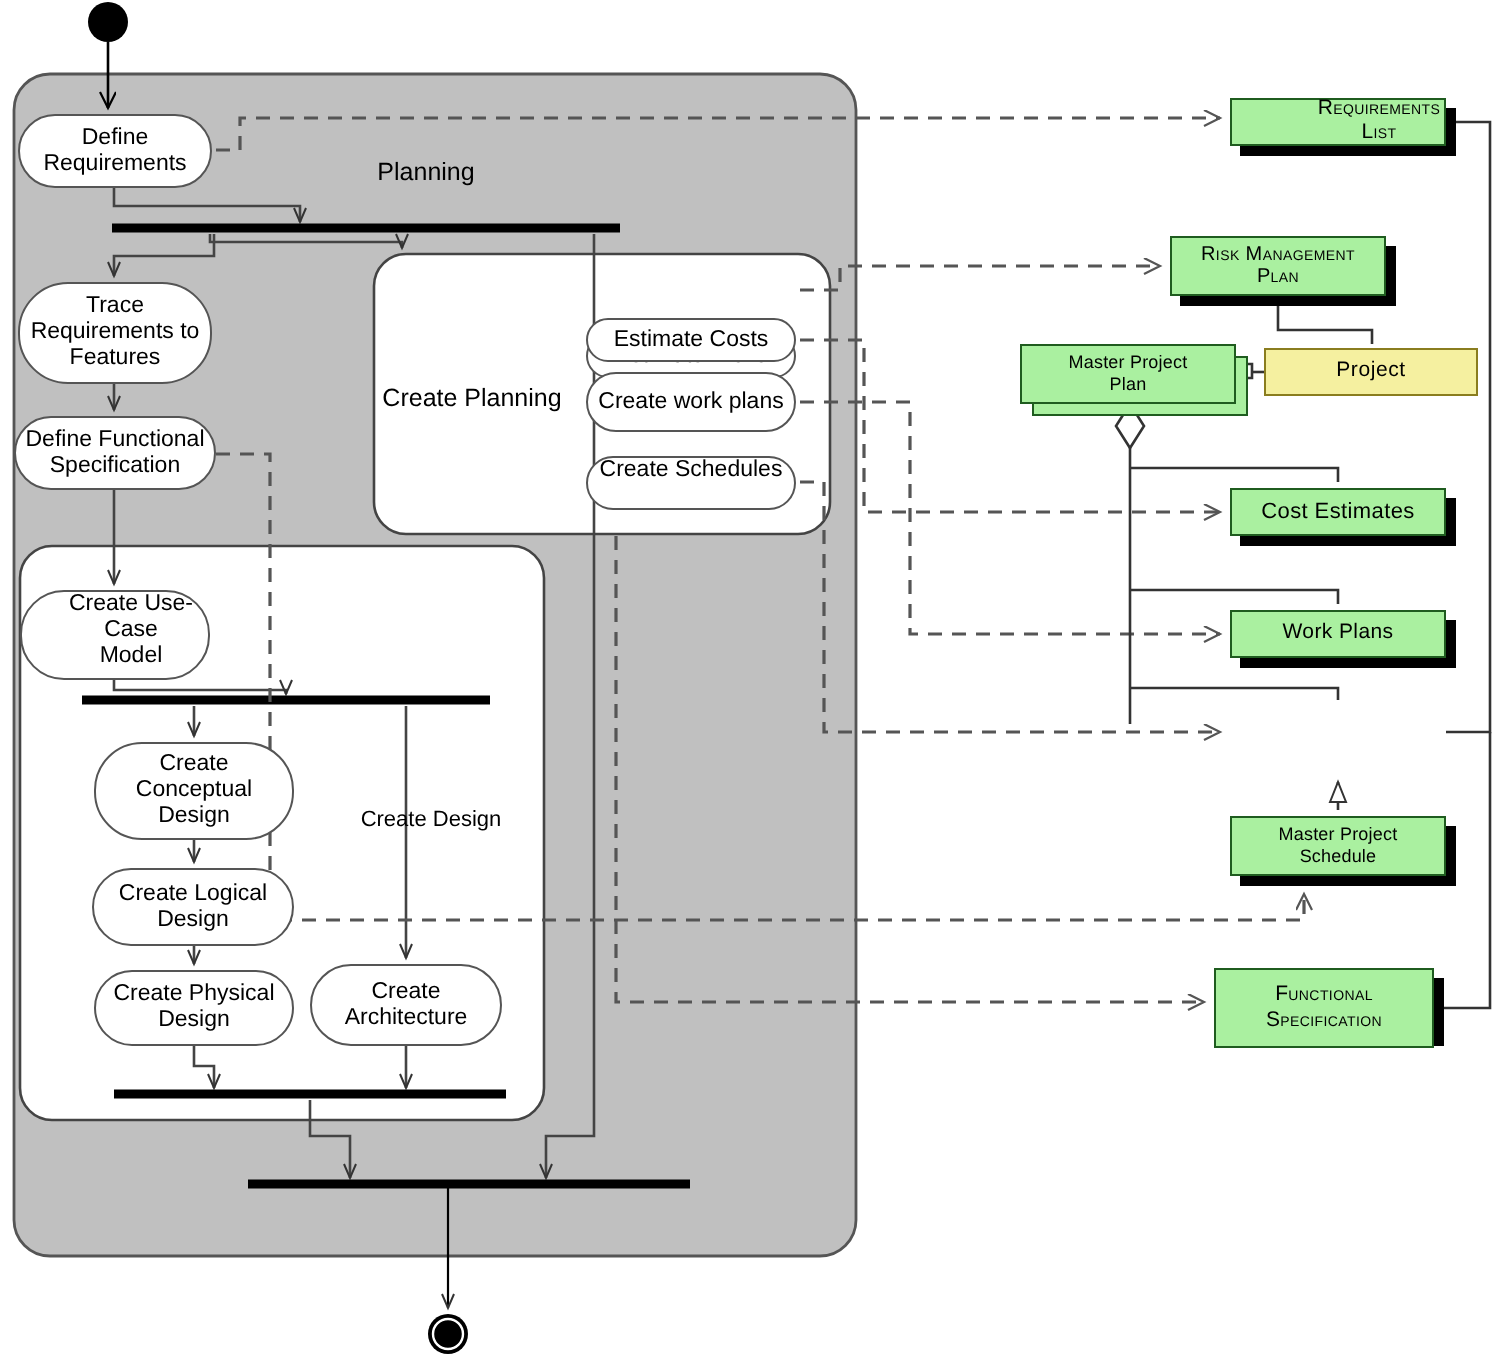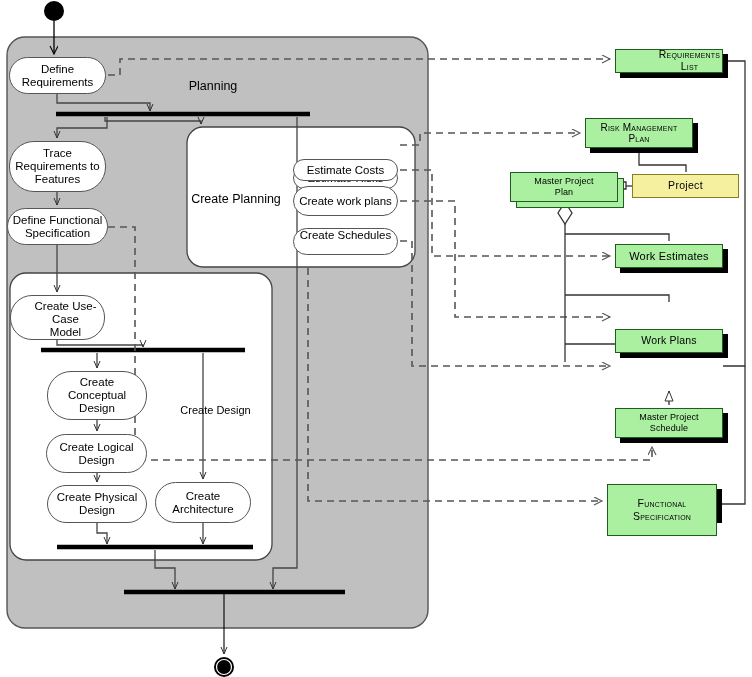--- a/index.html
+++ b/index.html
@@ -152,21 +152,21 @@
 
 <div style="position:absolute;left:7px;top:208px;width:101px;height:37px;border:1.4px solid #555;
             border-radius:19px;background:#fff;box-sizing:border-box;display:flex;
             align-items:center;justify-content:center;">
   <span class="lbl" style="position:static;font-size:11.5px;white-space:pre-line;">Define Functional
 Specification</span>
 </div>
 
 <div style="position:absolute;left:10px;top:295px;width:95px;height:45px;border:1.4px solid #555;
             border-radius:22px;background:#fff;box-sizing:border-box;display:flex;
-            align-items:flex-end;justify-content:center;padding-left:16px;">
+            align-items:flex-start;justify-content:center;padding-left:16px;">
   <span class="lbl" style="position:static;font-size:11.5px;white-space:pre-line;">Create Use-Case
 Model</span>
 </div>
 
 <div style="position:absolute;left:47px;top:371px;width:100px;height:49px;border:1.4px solid #555;
             border-radius:24px;background:#fff;box-sizing:border-box;display:flex;
             align-items:center;justify-content:center;">
   <span class="lbl" style="position:static;font-size:11.5px;white-space:pre-line;">Create
 Conceptual
 Design</span>
@@ -256,25 +256,25 @@
               align-items:center;justify-content:center;">
     <span class="lbl" style="position:static;font-size:10.5px;letter-spacing:.3px;white-space:pre-line;">Project</span>
   </div>
 </div>
 
 <div style="position:absolute;left:615px;top:244px;width:108px;height:24px;">
   <div style="position:absolute;left:5px;top:5px;width:108px;height:24px;background:#000;"></div>
   <div style="position:absolute;left:0;top:0;width:108px;height:24px;background:#aaf0a0;
               border:1.3px solid #1f5c1f;box-sizing:border-box;display:flex;
               align-items:center;justify-content:center;">
-    <span class="lbl" style="position:static;font-size:11px;letter-spacing:.2px;white-space:pre-line;">Work Estimates</span>
-  </div>
-</div>
-
-<div style="position:absolute;left:615px;top:305px;width:108px;height:24px;margin-top:24px;">
+    <span class="lbl" style="position:static;font-size:11px;letter-spacing:.2px;white-space:pre-line;">Cost Estimates</span>
+  </div>
+</div>
+
+<div style="position:absolute;left:615px;top:305px;width:108px;height:24px;">
   <div style="position:absolute;left:5px;top:5px;width:108px;height:24px;background:#000;"></div>
   <div style="position:absolute;left:0;top:0;width:108px;height:24px;background:#aaf0a0;
               border:1.3px solid #1f5c1f;box-sizing:border-box;display:flex;
               align-items:center;justify-content:center;">
     <span class="lbl" style="position:static;font-size:10.5px;letter-spacing:.2px;white-space:pre-line;">Work Plans</span>
   </div>
 </div>
 
 
 <div style="position:absolute;left:615px;top:408px;width:108px;height:30px;">
@@ -283,21 +283,21 @@
               border:1.3px solid #1f5c1f;box-sizing:border-box;display:flex;
               align-items:center;justify-content:center;">
     <span class="lbl" style="position:static;font-size:9px;letter-spacing:.1px;
                  white-space:pre-line;line-height:1.25;">Master Project
 Schedule</span>
   </div>
 </div>
 
 <div style="position:absolute;left:607px;top:484px;width:110px;height:34px;">
   <div style="position:absolute;left:5px;top:5px;width:110px;height:34px;background:#000;"></div>
-  <div style="position:absolute;left:0;top:0;width:110px;height:52px;background:#aaf0a0;
+  <div style="position:absolute;left:0;top:0;width:110px;height:40px;background:#aaf0a0;
               border:1.3px solid #1f5c1f;box-sizing:border-box;display:flex;
               align-items:center;justify-content:center;">
     <span class="lbl" style="position:static;font-size:10.5px;font-variant:small-caps;
                  letter-spacing:.2px;white-space:pre-line;line-height:1.2;">Functional
 Specification</span>
   </div>
 </div>
 
 </div>
 

